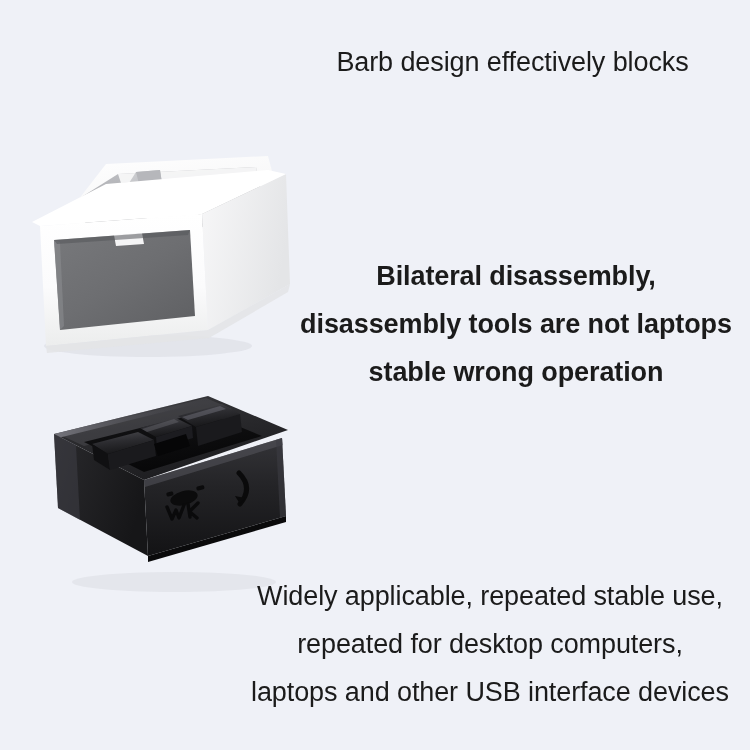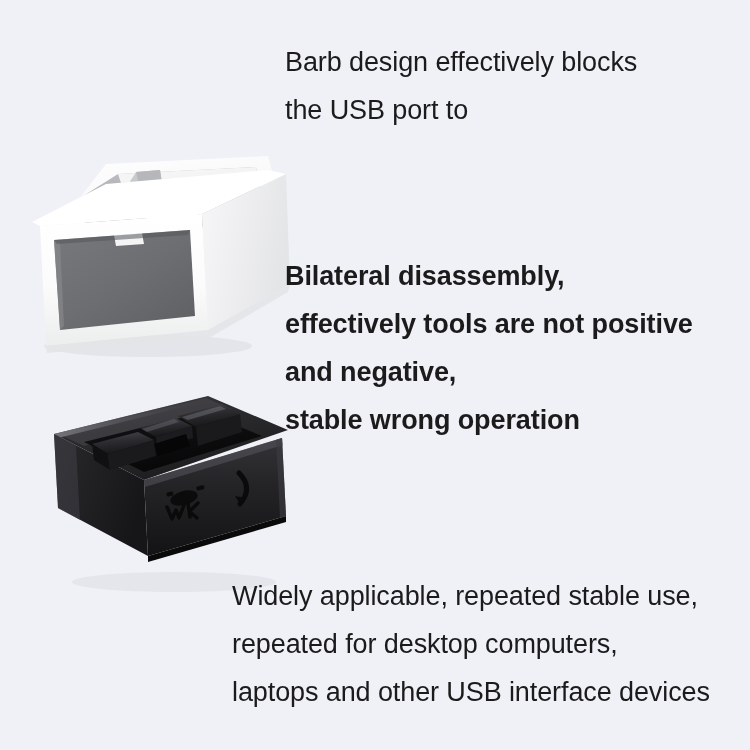--- a/index.html
+++ b/index.html
@@ -18,21 +18,21 @@
     position: absolute;
     inset: 0;
     width: 750px;
     height: 750px;
     background: #eff1f7;
   }
 
   
   .text-block {
     position: absolute;
-    text-align: left;
+    text-align: center;
     color: #1b1b1b;
     font-size: 27px;
     line-height: 48px;
     letter-spacing: -0.1px;
     white-space: nowrap;
   }
   .text-block .line {
     display: block;
   }
   #feature-text-top {
@@ -214,27 +214,25 @@
 
       <path d="M203 85 C212 94, 214 104, 204 116" stroke="#0a0a0b" stroke-width="5" fill="none" stroke-linecap="round"></path>
       <path d="M204 116 L199 108 L209 110 Z" fill="#0a0a0b"></path>
 
       <path d="M240 52 L246 50 L250 128 L244 130 Z" fill="#3c3c43" opacity="0.6"></path>
     </svg>
   </div>
 
   <div class="text-block" id="feature-text-top">
     <span class="line">Barb design effectively blocks</span>
-    <span class="line">the USB port to</span>
   </div>
 
   <div class="text-block" id="feature-text-middle">
     <span class="line">Bilateral disassembly,</span>
-    <span class="line">effectively tools are not positive</span>
-    <span class="line">and negative,</span>
+    <span class="line">disassembly tools are not laptops</span>
     <span class="line">stable wrong operation</span>
   </div>
 
   <div class="text-block" id="feature-text-bottom">
     <span class="line">Widely applicable, repeated stable use,</span>
     <span class="line">repeated for desktop computers,</span>
     <span class="line">laptops and other USB interface devices</span>
   </div>
 
 </div>

